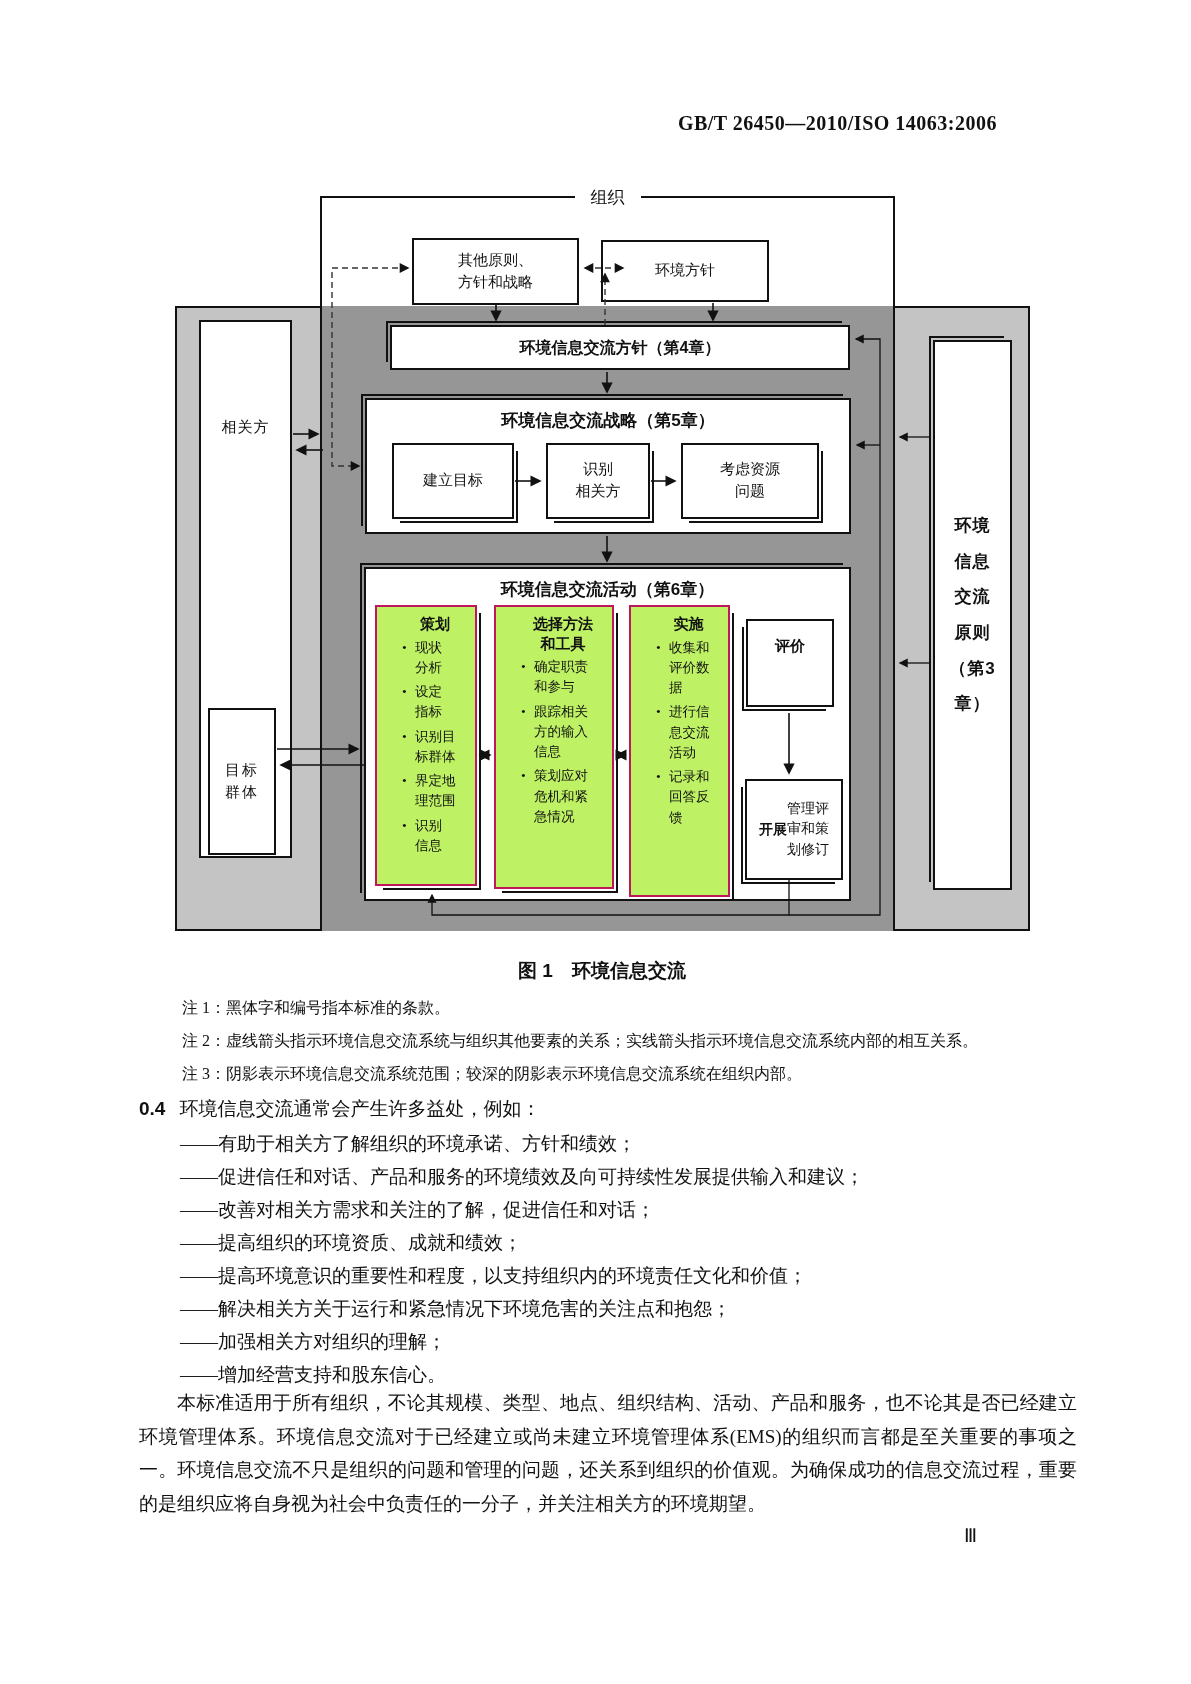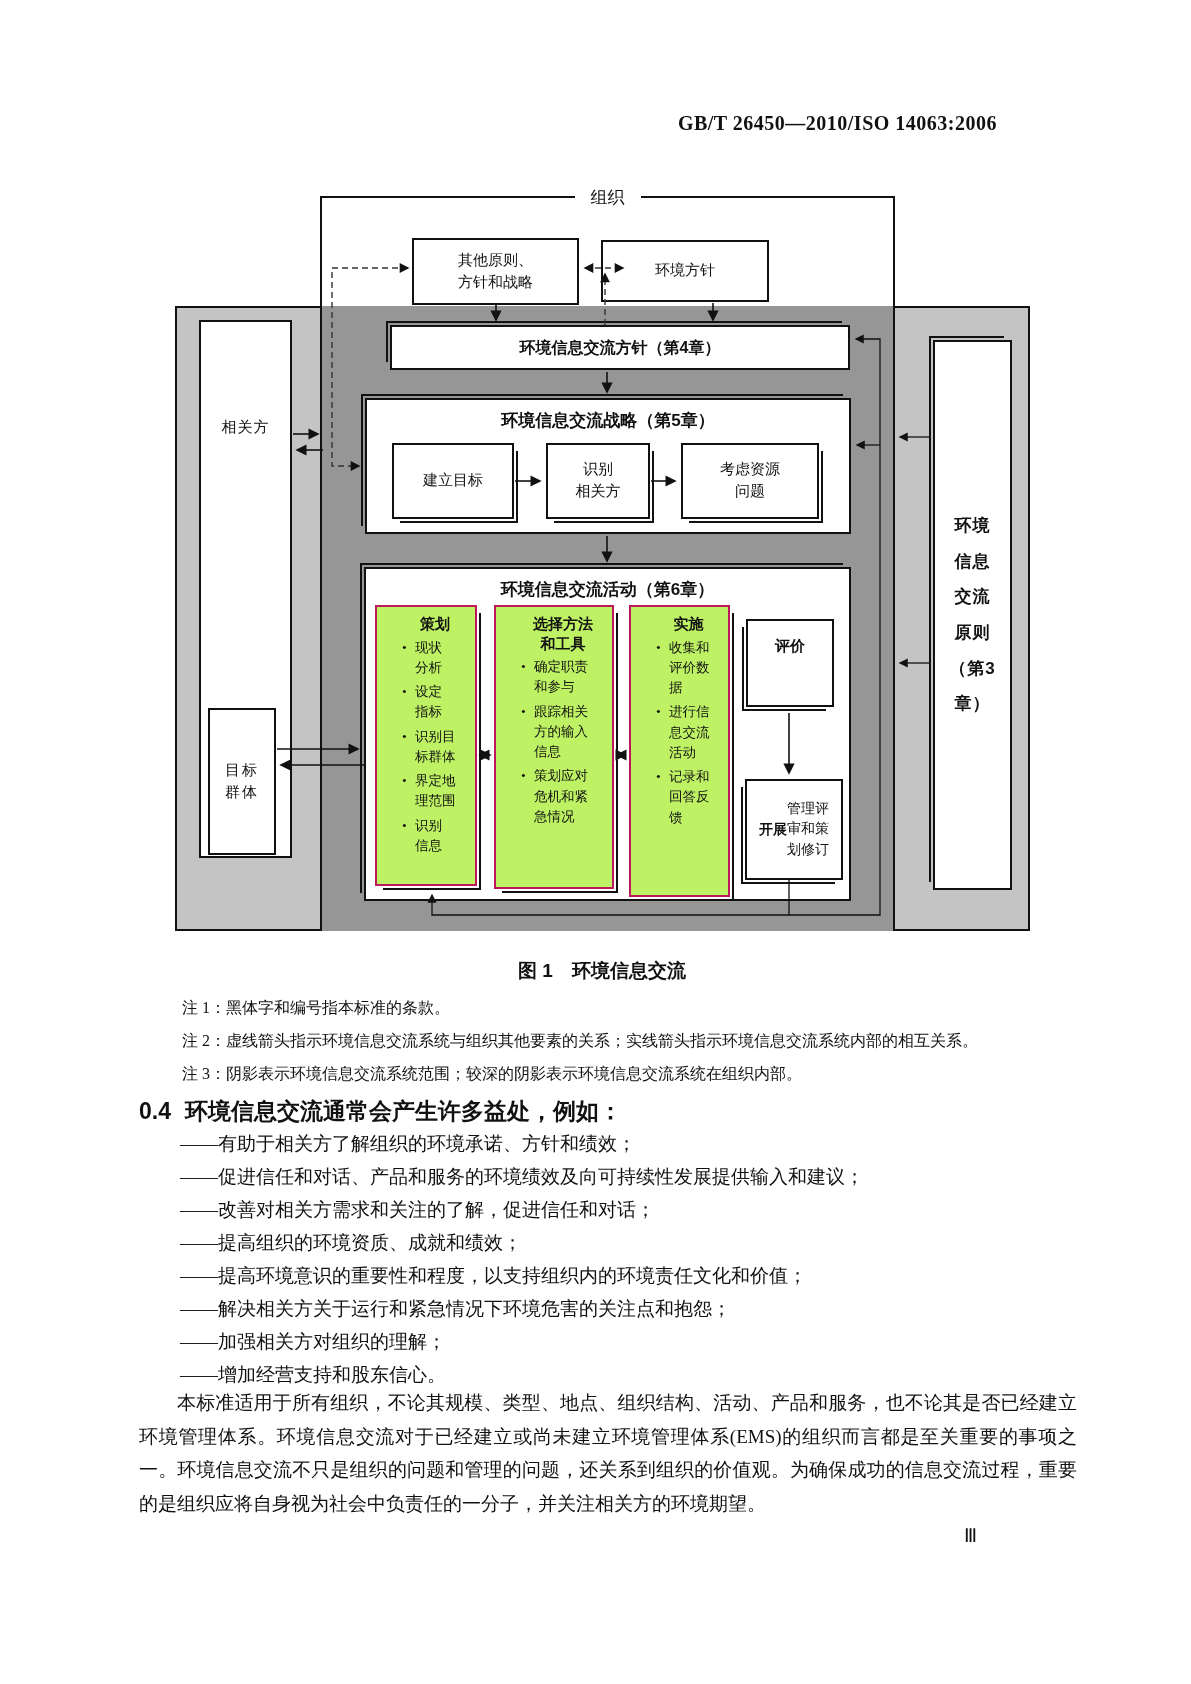--- a/index.html
+++ b/index.html
@@ -42,21 +42,21 @@
   
   #interested-parties{align-items:flex-start;}
   #interested-parties span{margin-top:95px;letter-spacing:1px;}
   #principles-box{font-size:17px;line-height:2.1;letter-spacing:1px;}
   
   #wires{position:absolute;left:0;top:0;z-index:40;pointer-events:none;}
   
   #fig-caption{position:absolute;left:150px;top:958px;width:880px;text-align:center;
                font-size:19px;}
   .note-line{position:absolute;left:170px;font-size:16px;white-space:nowrap;}
-  #sec-heading{position:absolute;left:127px;top:1096px;font-size:23px;font-weight:bold;}
+  #sec-heading{position:absolute;left:127px;top:1096px;font-size:19px;}
   #sec-heading b{font-family:"Liberation Sans","DejaVu Sans",sans-serif;margin-right:14px;}
   .benefit{position:absolute;left:168px;font-size:19px;white-space:nowrap;}
   #closing{position:absolute;left:127px;top:1386px;width:938px;font-size:19px;
            line-height:33.5px;text-align:justify;text-indent:2em;}
   #page-num{position:absolute;left:952px;top:1524px;font-size:19px;}
 </style>
 </head>
 <body>
 
 <div id="page">

